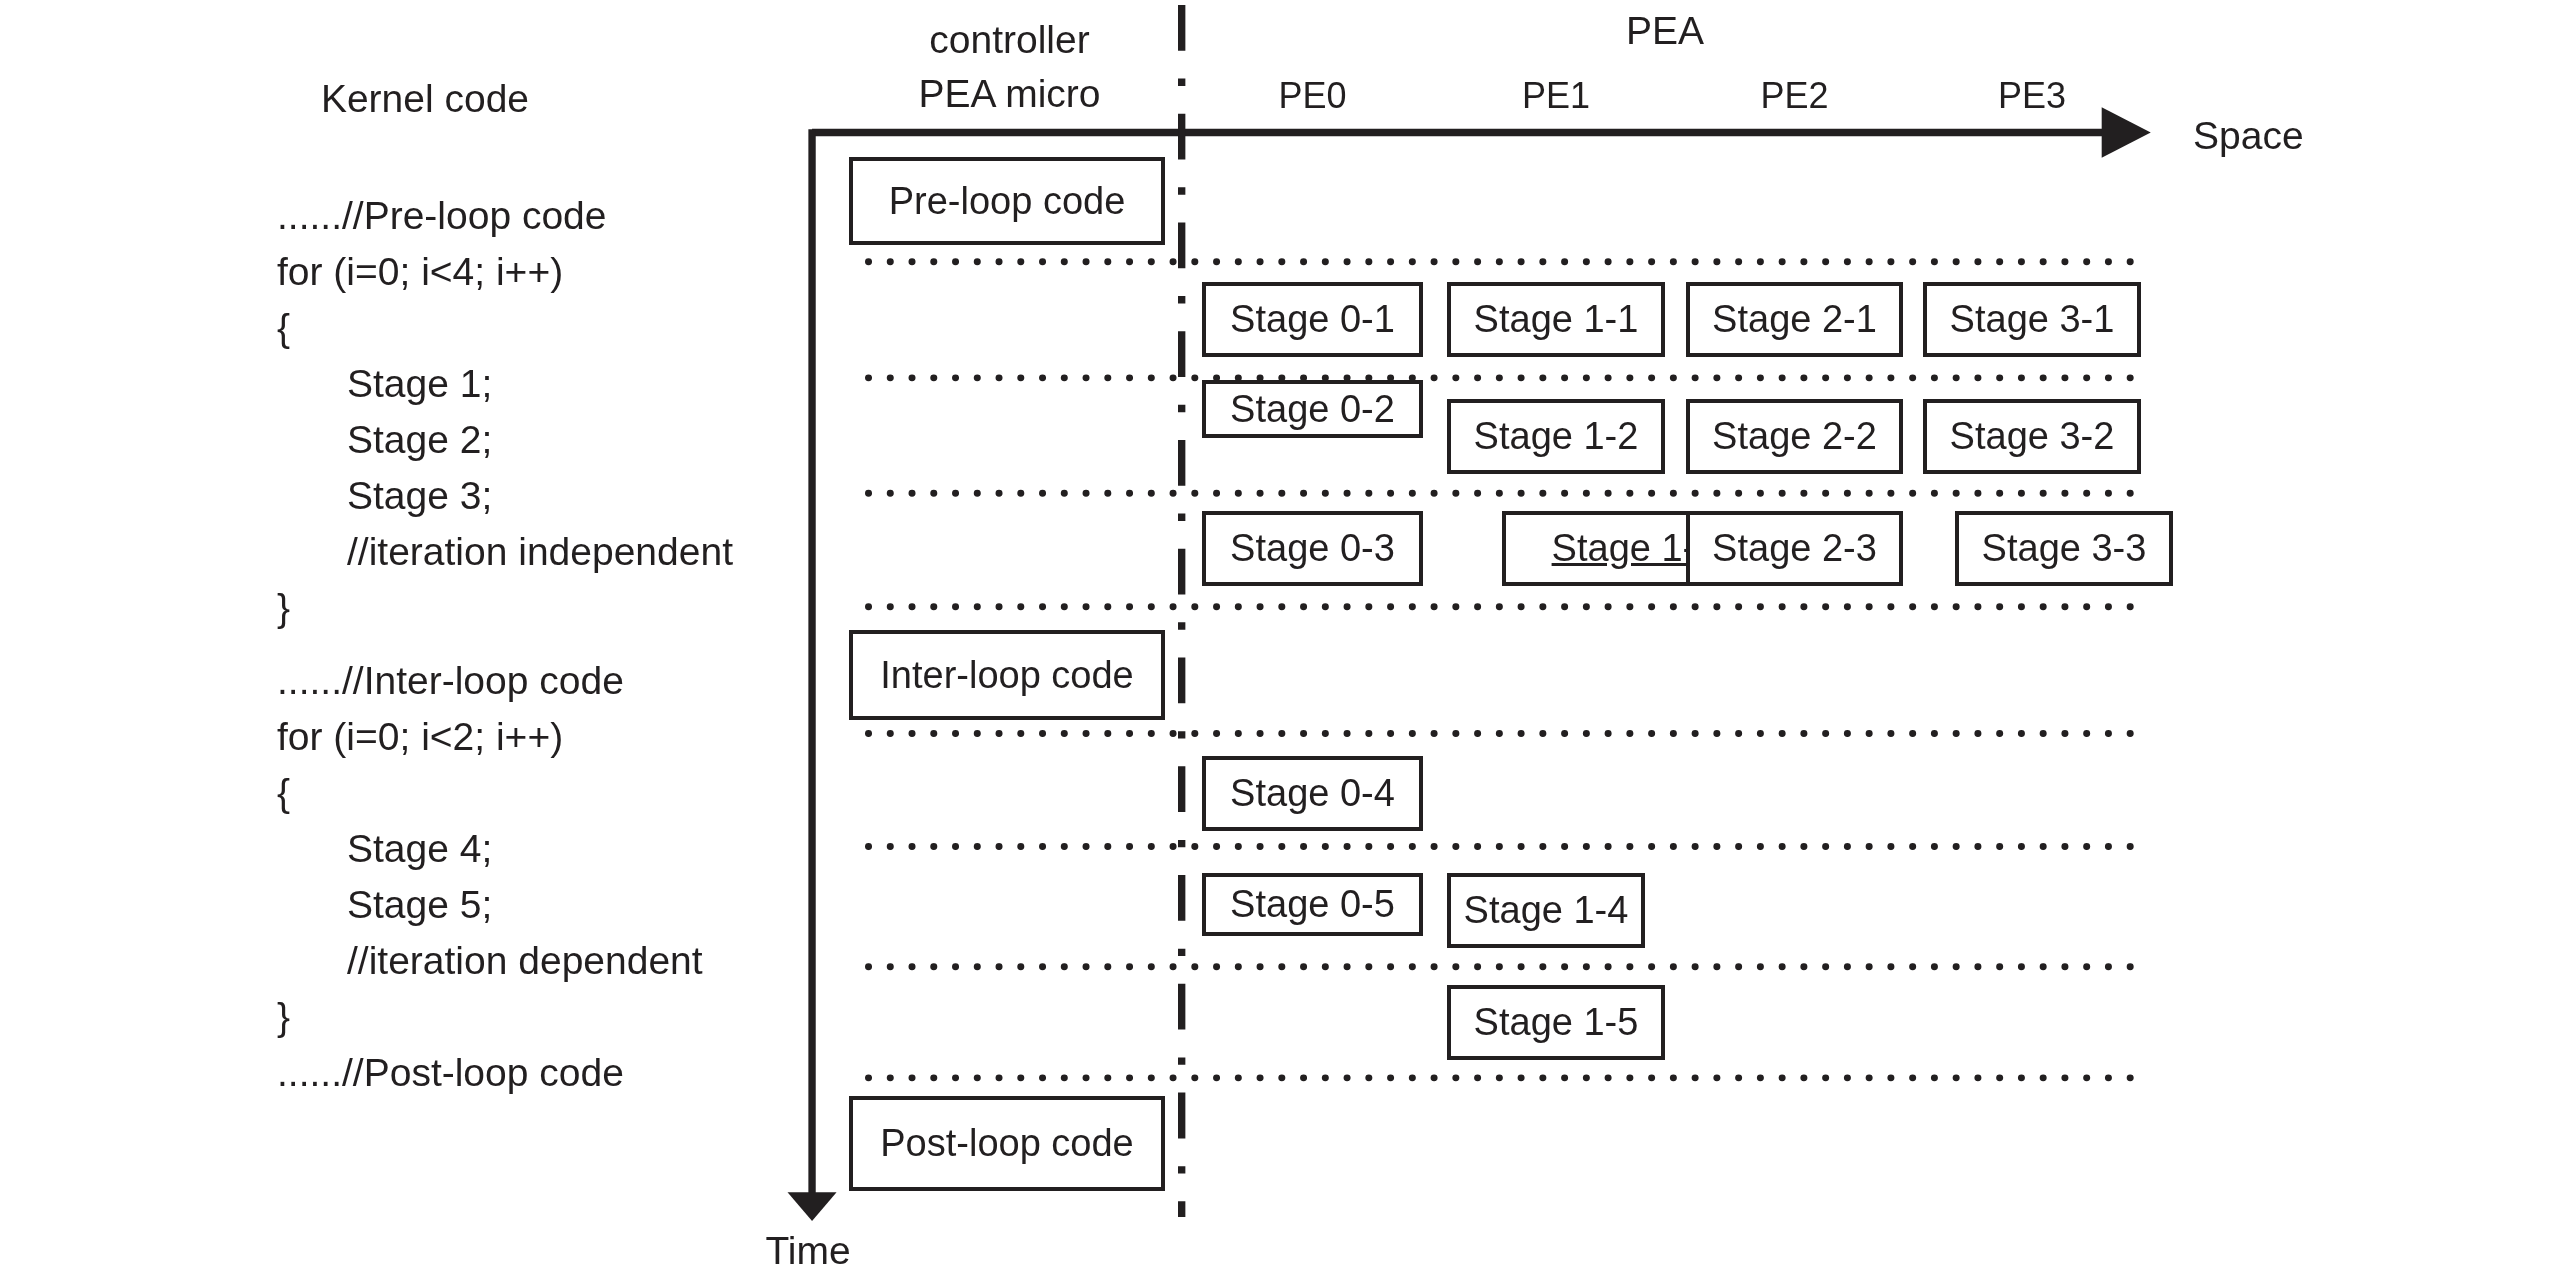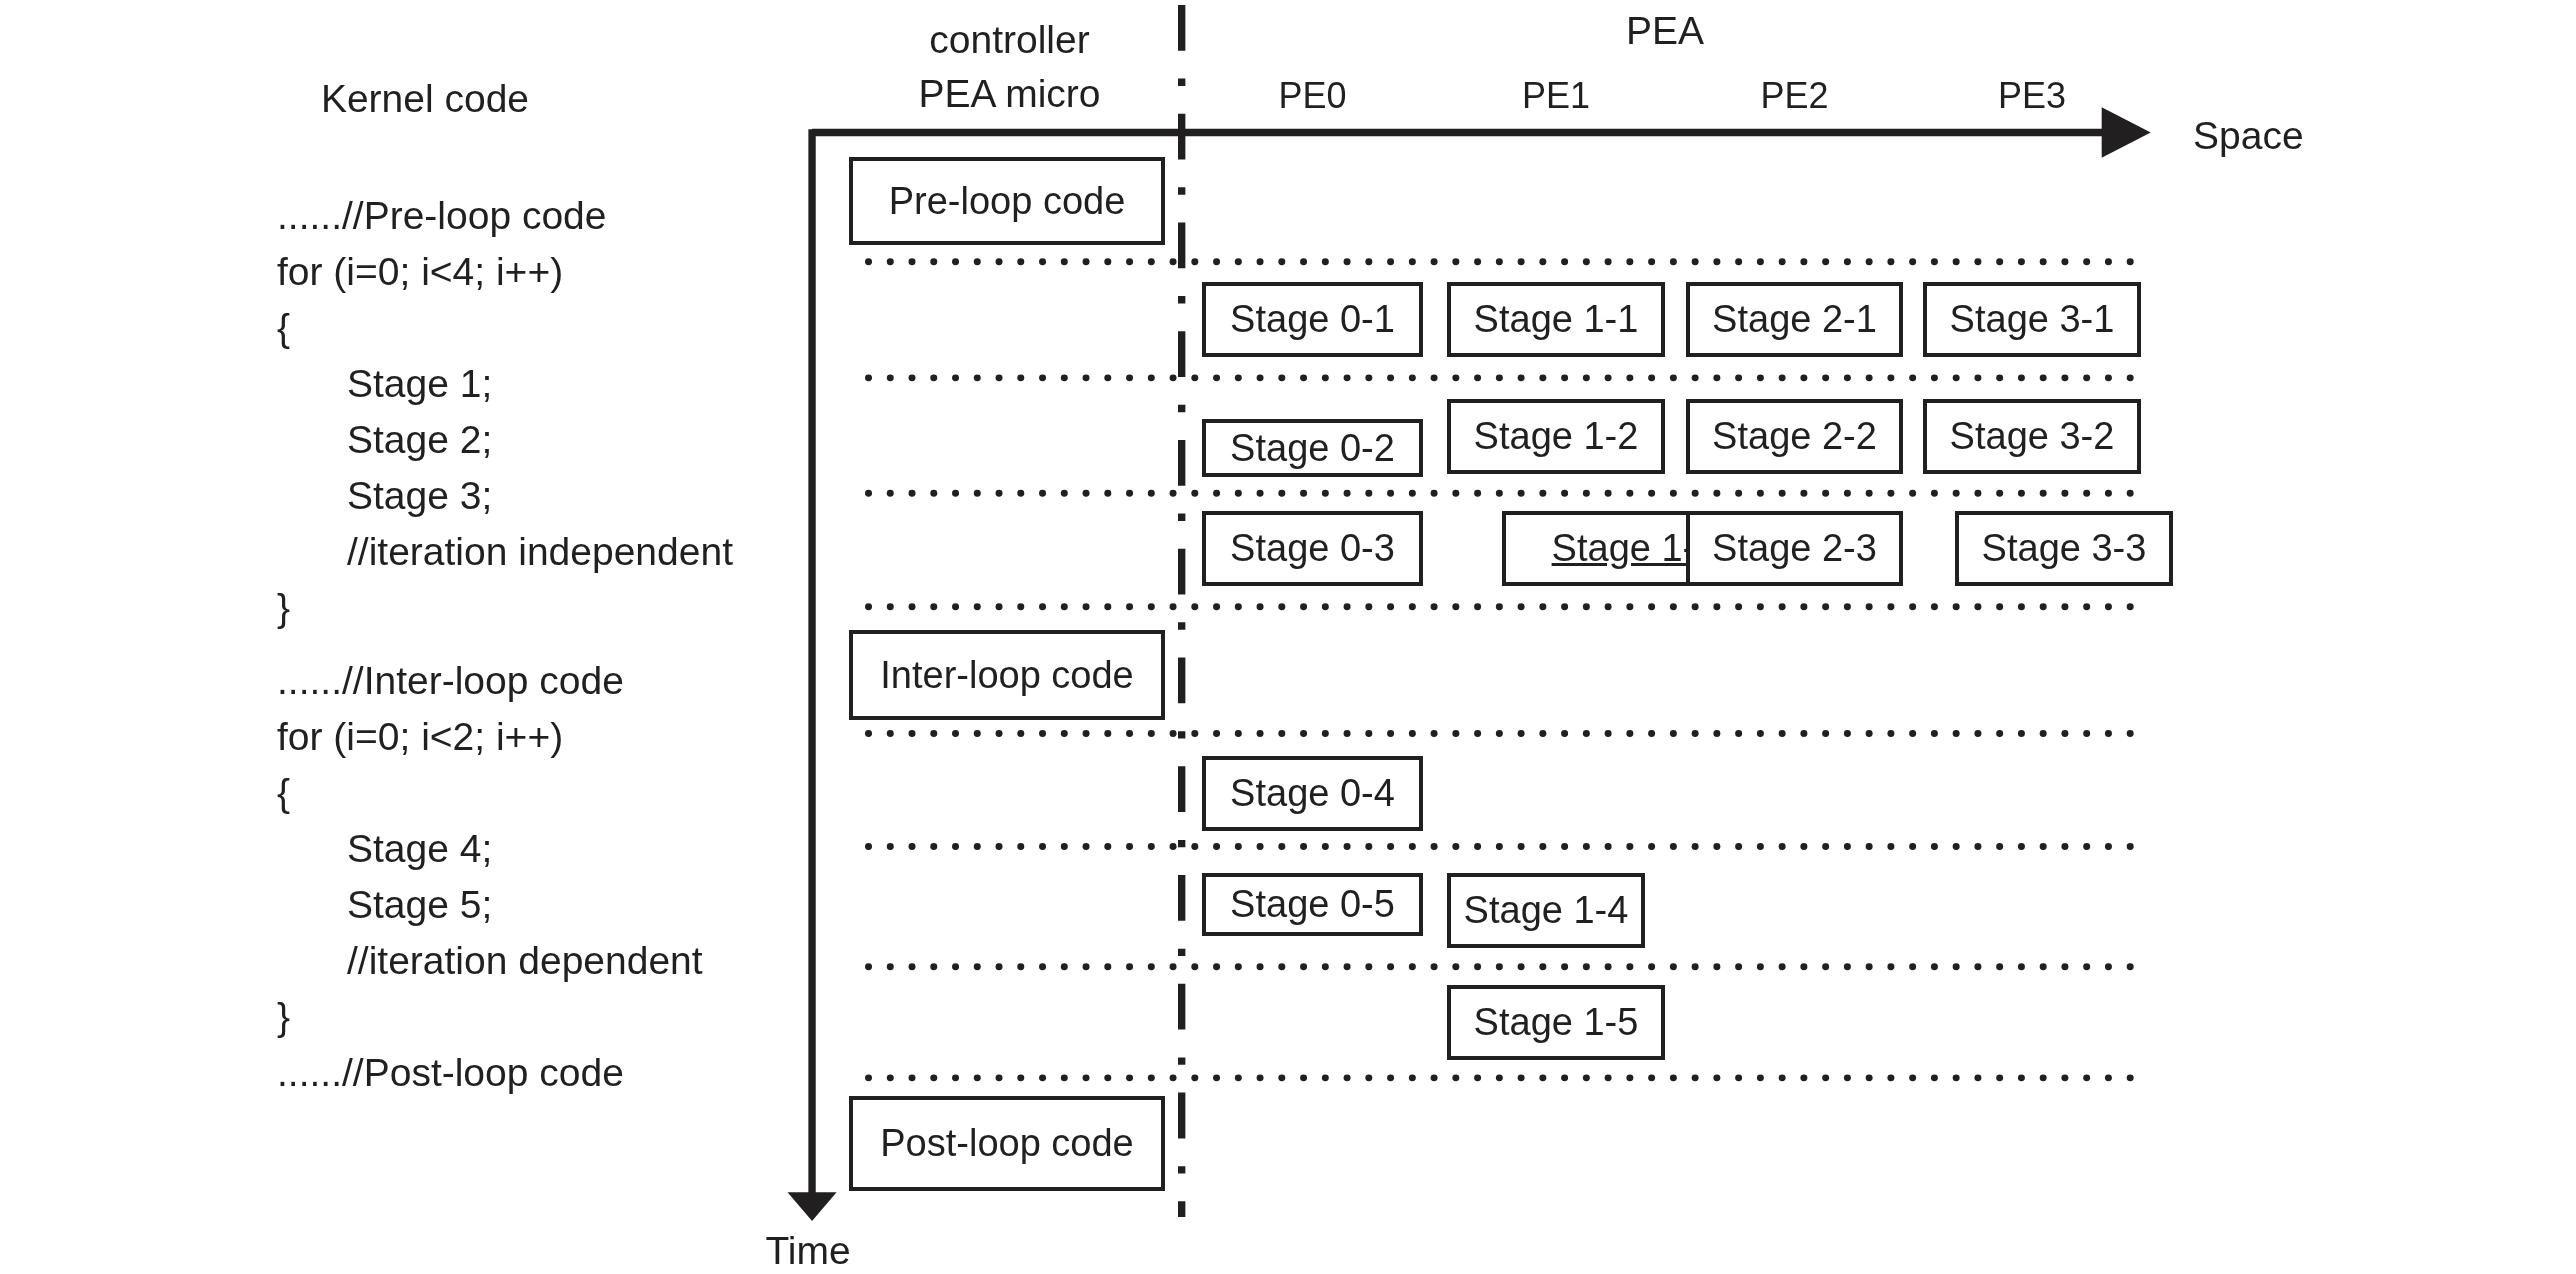--- a/index.html
+++ b/index.html
@@ -113,21 +113,21 @@
   <div id="ctrl-boxes">
       <div class="box" style="left: 849px; width: 316px; top: 157px; height: 88px;">Pre-loop code</div>
       <div class="box" style="left: 849px; width: 316px; top: 630px; height: 90px;">Inter-loop code</div>
       <div class="box" style="left: 849px; width: 316px; top: 1096px; height: 95px;">Post-loop code</div>
     </div>
   <div id="stage-boxes">
       <div class="box" style="left: 1202px; width: 221px; top: 282px; height: 75px;">Stage 0-1</div>
       <div class="box" style="left: 1447px; width: 218px; top: 282px; height: 75px;">Stage 1-1</div>
       <div class="box" style="left: 1686px; width: 217px; top: 282px; height: 75px;">Stage 2-1</div>
       <div class="box" style="left: 1923px; width: 218px; top: 282px; height: 75px;">Stage 3-1</div>
-      <div class="box" style="left: 1202px; width: 221px; top: 419px; height: 58px;">Stage 0-2</div>
+      <div class="box" style="left: 1202px; width: 221px; top: 380px; height: 58px;">Stage 0-2</div>
       <div class="box" style="left: 1447px; width: 218px; top: 399px; height: 75px;">Stage 1-2</div>
       <div class="box" style="left: 1686px; width: 217px; top: 399px; height: 75px;">Stage 2-2</div>
       <div class="box" style="left: 1923px; width: 218px; top: 399px; height: 75px; text-align: center;">Stage 3-2</div>
       <div class="box" style="left: 1202px; width: 221px; top: 511px; height: 75px;">Stage 0-3</div>
       <div class="box" style="left: 1502px; width: 264px; top: 511px; height: 75px; text-decoration: underline;">Stage 1-3</div>
       <div class="box" style="left: 1686px; width: 217px; top: 511px; height: 75px;">Stage 2-3</div>
       <div class="box" style="left: 1923px; width: 218px; top: 511px; height: 75px; margin-left: 32px;">Stage 3-3</div>
       <div class="box" style="left: 1202px; width: 221px; top: 756px; height: 75px;">Stage 0-4</div>
       <div class="box" style="left: 1202px; width: 221px; top: 873px; height: 63px;">Stage 0-5</div>
       <div class="box" style="left: 1447px; width: 198px; top: 873px; height: 75px;">Stage 1-4</div>

